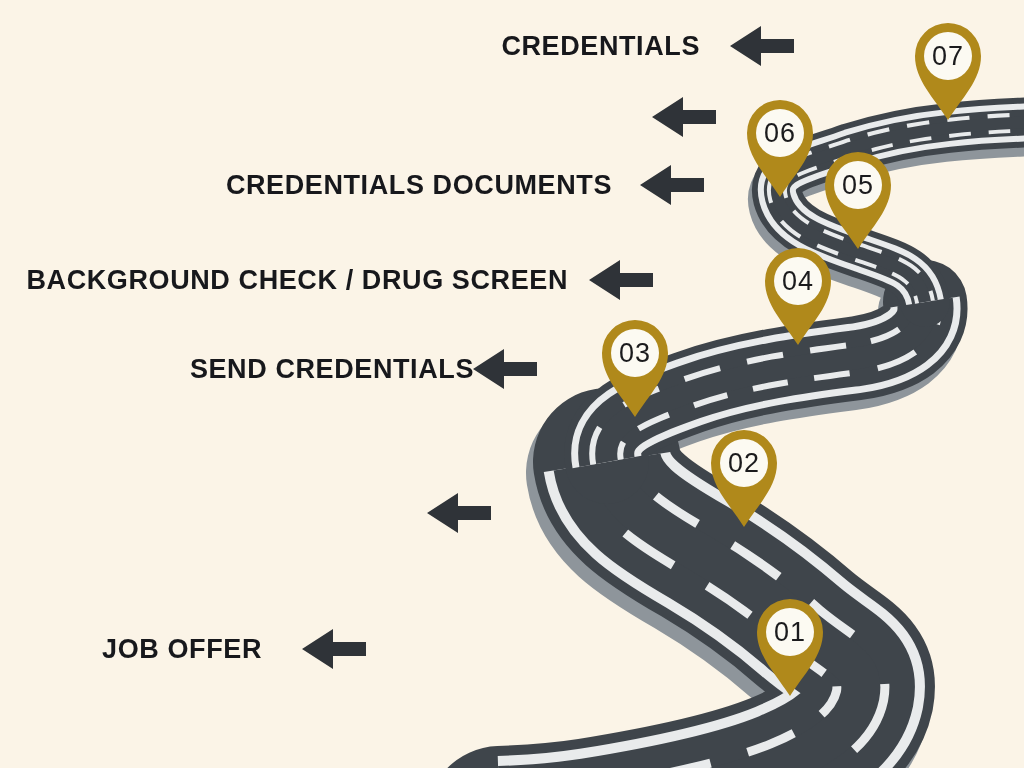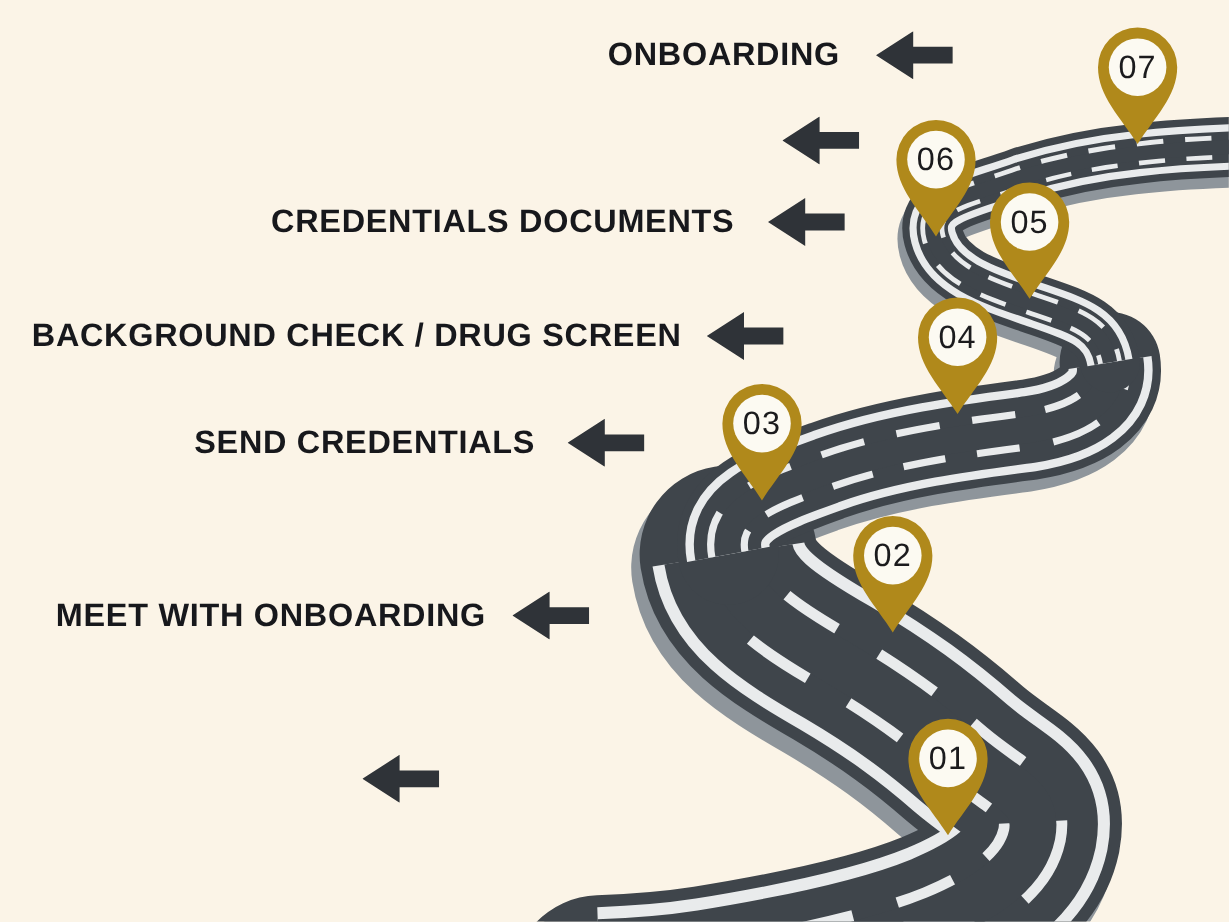--- a/index.html
+++ b/index.html
@@ -106,21 +106,21 @@
         <text class="pin-num" text-anchor="middle" y="9">06</text>
       </g>
       <g transform="translate(948,56)">
         <use href="#pinShape" fill="#B0891B"></use>
           <circle r="24" fill="#FCFAF2"></circle>
         <text class="pin-num" text-anchor="middle" y="9">07</text>
       </g>
     </g>
   </svg>
 
-  <div class="step-label" style="right:324px;top:46px">ONBOARDING</div>
+  <div class="step-label" style="right:324px;top:46px">CREDENTIALS</div>
   <div class="step-arrow" style="left:730px;top:26px">
     <svg width="64" height="40">
         <polygon points="0,20 31,0 31,13 64,13 64,27 31,27 31,40" fill="#2F3338"></polygon>
       </svg>
   </div>
 
   <div class="step-arrow" style="left:652px;top:97px">
     <svg width="64" height="40">
         <polygon points="0,20 31,0 31,13 64,13 64,27 31,27 31,40" fill="#2F3338"></polygon>
       </svg>
@@ -133,33 +133,33 @@
       </svg>
   </div>
 
   <div class="step-label" style="right:456px;top:280px">BACKGROUND CHECK / DRUG SCREEN</div>
   <div class="step-arrow" style="left:589px;top:260px">
     <svg width="64" height="40">
         <polygon points="0,20 31,0 31,13 64,13 64,27 31,27 31,40" fill="#2F3338"></polygon>
       </svg>
   </div>
 
-  <div class="step-label" style="right:578px;top:369px">SEND CREDENTIALS</div>
+  <div class="step-label" style="right:550px;top:369px">SEND CREDENTIALS</div>
   <div class="step-arrow" style="left:473px;top:349px">
     <svg width="64" height="40">
         <polygon points="0,20 31,0 31,13 64,13 64,27 31,27 31,40" fill="#2F3338"></polygon>
       </svg>
   </div>
 
-  <div class="step-label" style="right:619px;top:513px">MEET WITH ONBOARDING</div>
   <div class="step-arrow" style="left:427px;top:493px">
     <svg width="64" height="40">
         <polygon points="0,20 31,0 31,13 64,13 64,27 31,27 31,40" fill="#2F3338"></polygon>
       </svg>
   </div>
 
+  <div class="step-label" style="right:762px;top:649px">JOB OFFER</div>
   <div class="step-arrow" style="left:302px;top:629px">
     <svg width="64" height="40">
         <polygon points="0,20 31,0 31,13 64,13 64,27 31,27 31,40" fill="#2F3338"></polygon>
       </svg>
   </div>
 
 </div>
 
 </body></html>

